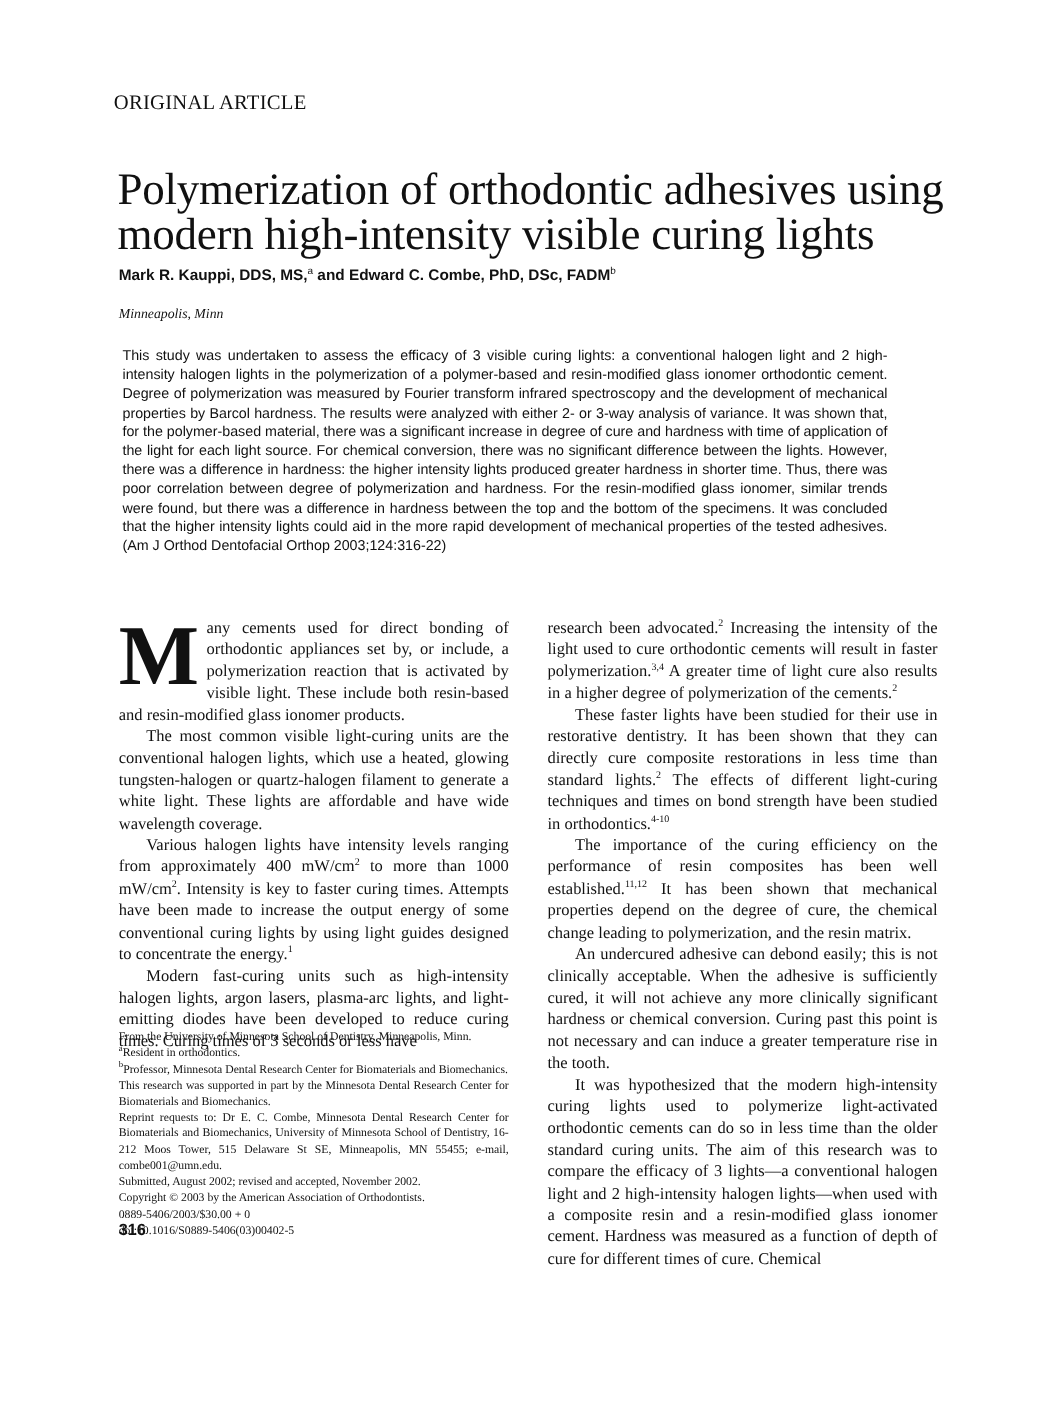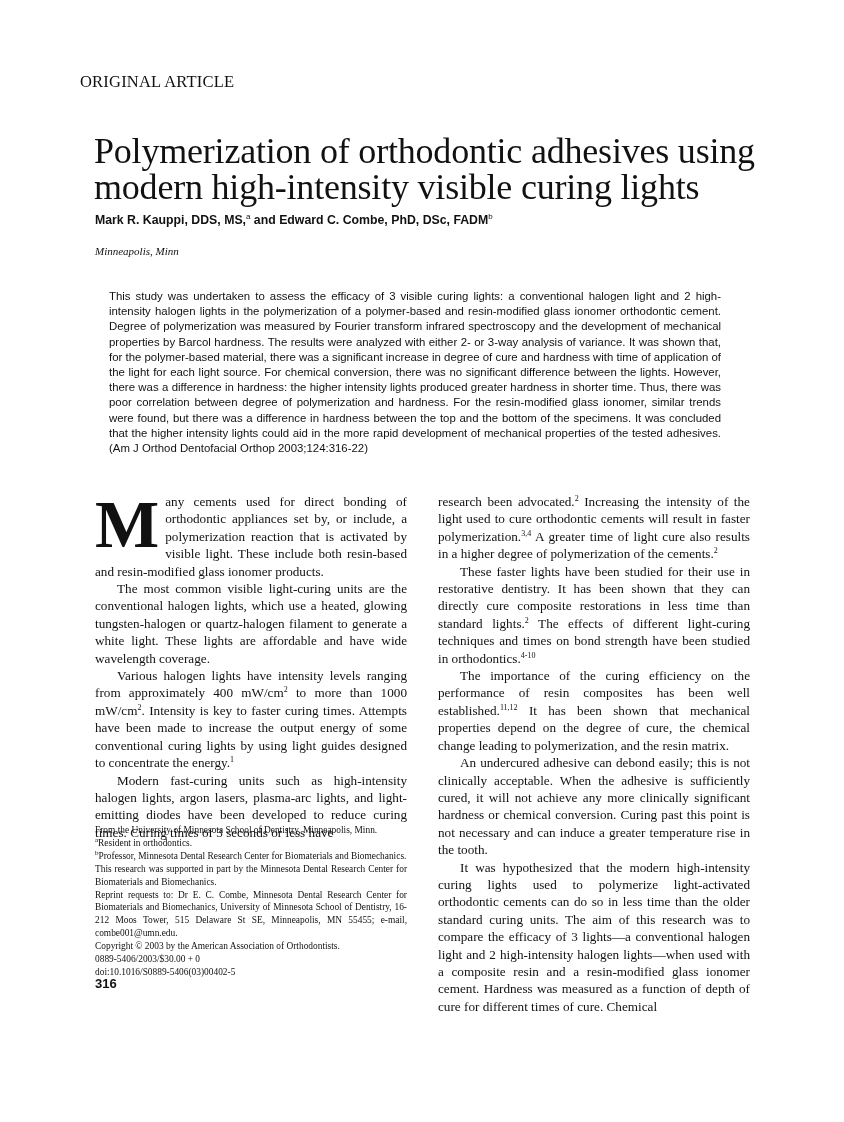--- a/index.html
+++ b/index.html
@@ -1,26 +1,26 @@
 <!DOCTYPE html>
 <html><head>
 <meta charset="utf-8">
 <style>
   html, body { margin:0; padding:0; background:#ffffff; }
   body { width:844px; height:1122px; position:relative; overflow:hidden; color:#111; }
   .serif { font-family: "Liberation Serif", "DejaVu Serif", serif; }
   .sans { font-family: "Liberation Sans", "DejaVu Sans", sans-serif; }
 
-  .section-label { position:absolute; left:80px; top:72px; font-size:16.5px; letter-spacing:0.2px; }
+  .section-label { position:absolute; left:91px; top:72px; font-size:16.5px; letter-spacing:0.2px; }
   .title { position:absolute; left:94px; top:133px; width:700px; font-size:36px; line-height:36px; font-weight:normal; margin:0; letter-spacing:-0.2px; }
   .authors { position:absolute; left:95px; top:213px; font-size:12.3px; font-weight:bold; }
   .authors sup { font-size:8px; font-weight:normal; }
   .location { position:absolute; left:95px; top:245px; font-size:11px; font-style:italic; }
 
-  .abstract { position:absolute; left:95px; top:275px; width:612px; font-size:11.4px; line-height:15.2px; text-align:justify; margin:14px; }
+  .abstract { position:absolute; left:95px; top:275px; width:612px; font-size:11.4px; line-height:15.2px; text-align:justify; margin:3px; }
 
   .col { position:absolute; font-size:13.2px; line-height:17.4px; text-align:justify; }
   .col p { margin:0; }
   .col p.indent { text-indent:22px; }
   .col-left { left:95px; top:493px; width:312px; }
   .col-right { left:438px; top:493px; width:312px; }
   .dropcap { float:left; font-size:68px; line-height:52px; font-weight:bold; margin:3px 6px 0 0; padding-top:2px; }
   sup { font-size:8px; line-height:0; vertical-align:super; }
 
   .footnotes { position:absolute; left:95px; top:824px; width:312px; font-size:9.4px; line-height:12.9px; text-align:justify; }
@@ -56,18 +56,19 @@
   <p class="indent">An undercured adhesive can debond easily; this is not clinically acceptable. When the adhesive is sufficiently cured, it will not achieve any more clinically significant hardness or chemical conversion. Curing past this point is not necessary and can induce a greater temperature rise in the tooth.</p>
   <p class="indent">It was hypothesized that the modern high-intensity curing lights used to polymerize light-activated orthodontic cements can do so in less time than the older standard curing units. The aim of this research was to compare the efficacy of 3 lights—a conventional halogen light and 2 high-intensity halogen lights—when used with a composite resin and a resin-modified glass ionomer cement. Hardness was measured as a function of depth of cure for different times of cure. Chemical</p>
 </div>
 
 <div class="footnotes serif">
   <p>From the University of Minnesota School of Dentistry, Minneapolis, Minn.</p>
   <p><sup>a</sup><span>Resident in orthodontics.</span></p>
   <p><sup>b</sup><span>Professor, Minnesota Dental Research Center for Biomaterials and Biomechanics.</span></p>
   <p>This research was supported in part by the Minnesota Dental Research Center for Biomaterials and Biomechanics.</p>
   <p>Reprint requests to: Dr E. C. Combe, Minnesota Dental Research Center for Biomaterials and Biomechanics, University of Minnesota School of Dentistry, 16-212 Moos Tower, 515 Delaware St SE, Minneapolis, MN 55455; e-mail, combe001@umn.edu.</p>
+  <p>Submitted, August 2002; revised and accepted, November 2002.</p>
   <p>Copyright © 2003 by the American Association of Orthodontists.</p>
   <p>0889-5406/2003/$30.00 + 0</p>
   <p>doi:10.1016/S0889-5406(03)00402-5</p>
 </div>
 
 <div class="page-number sans">316</div>
 
 </body></html>

